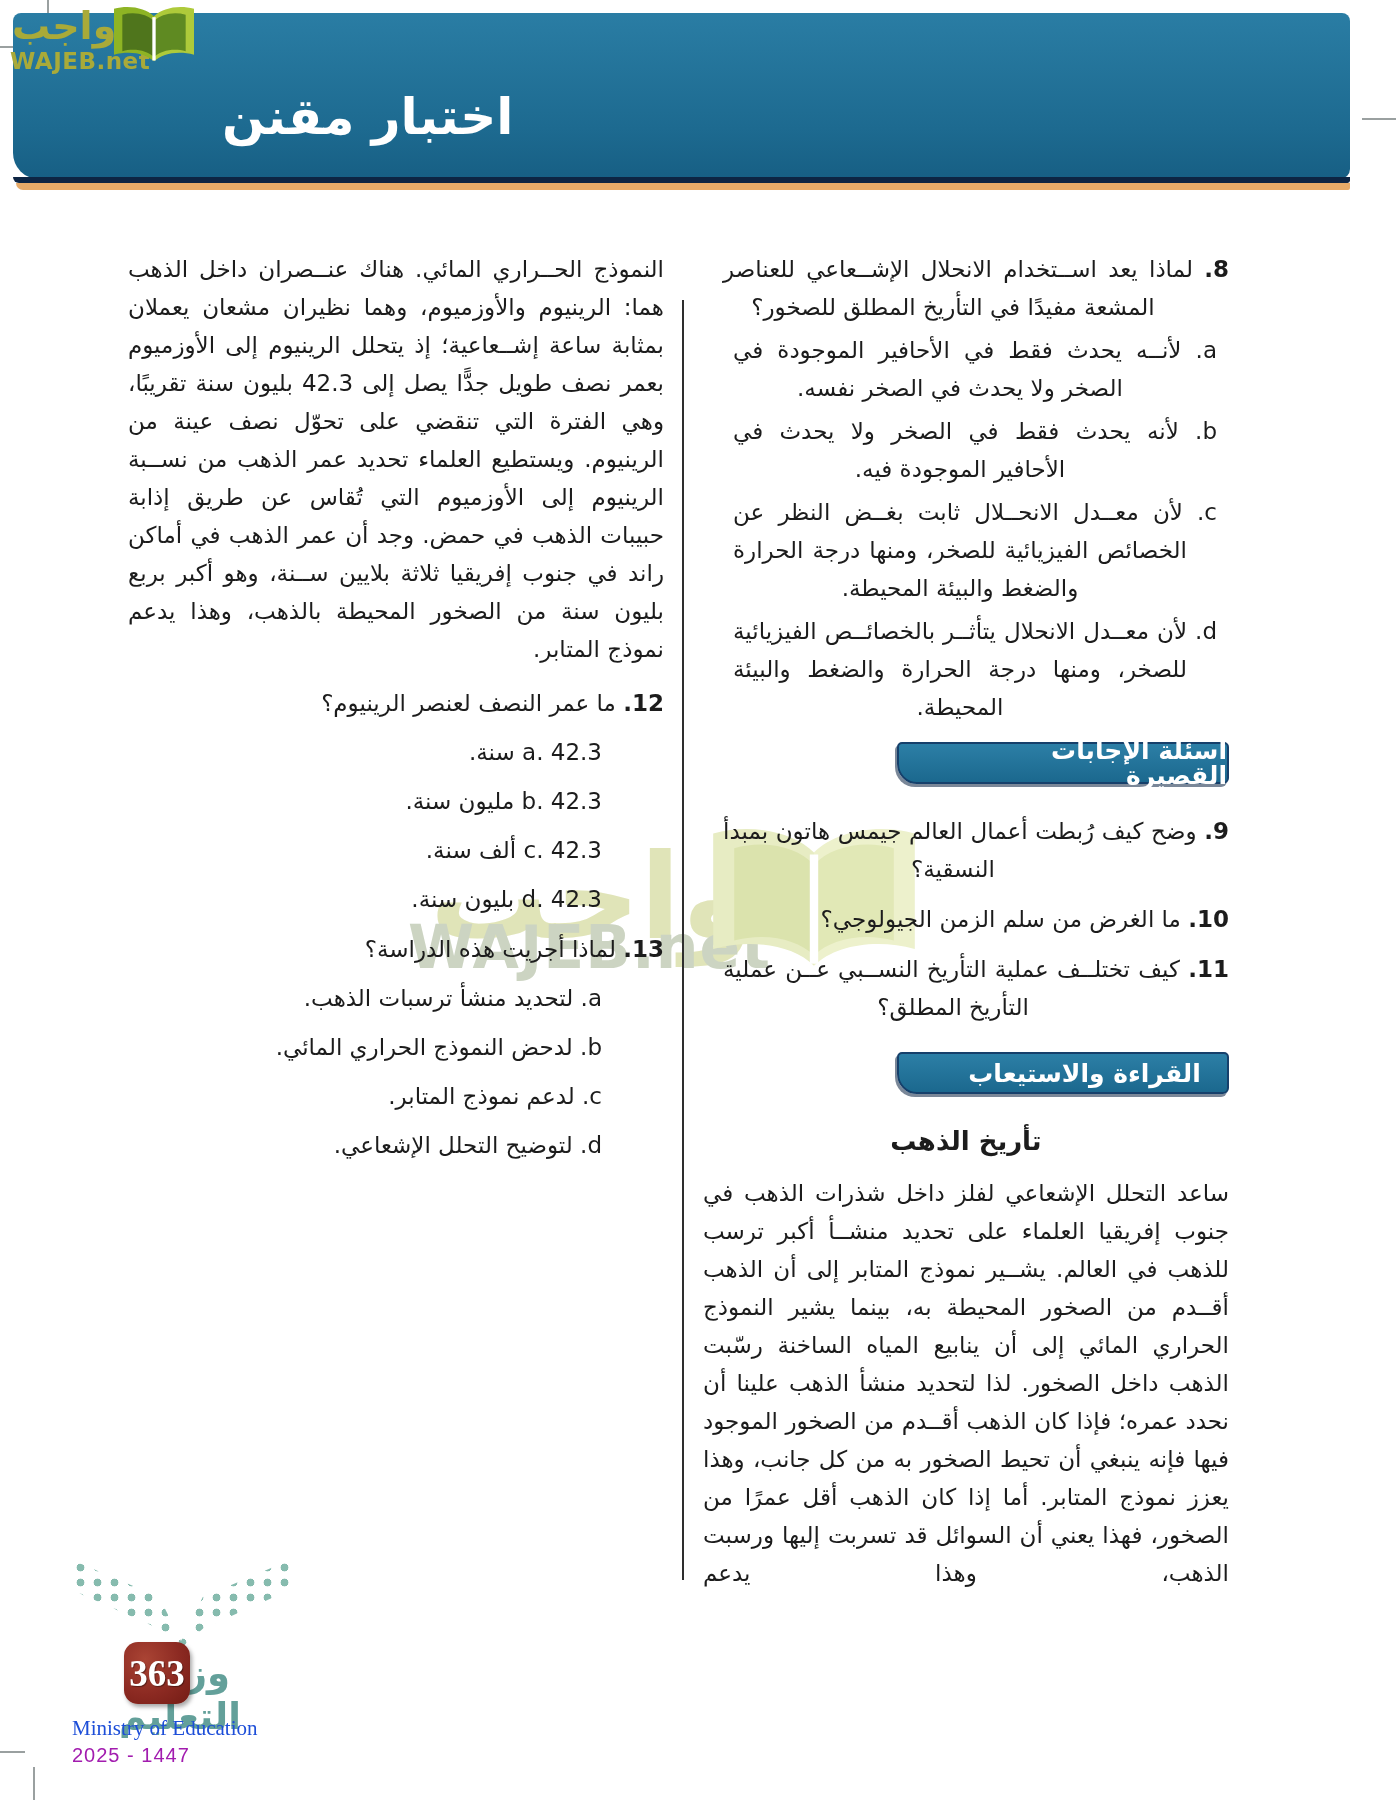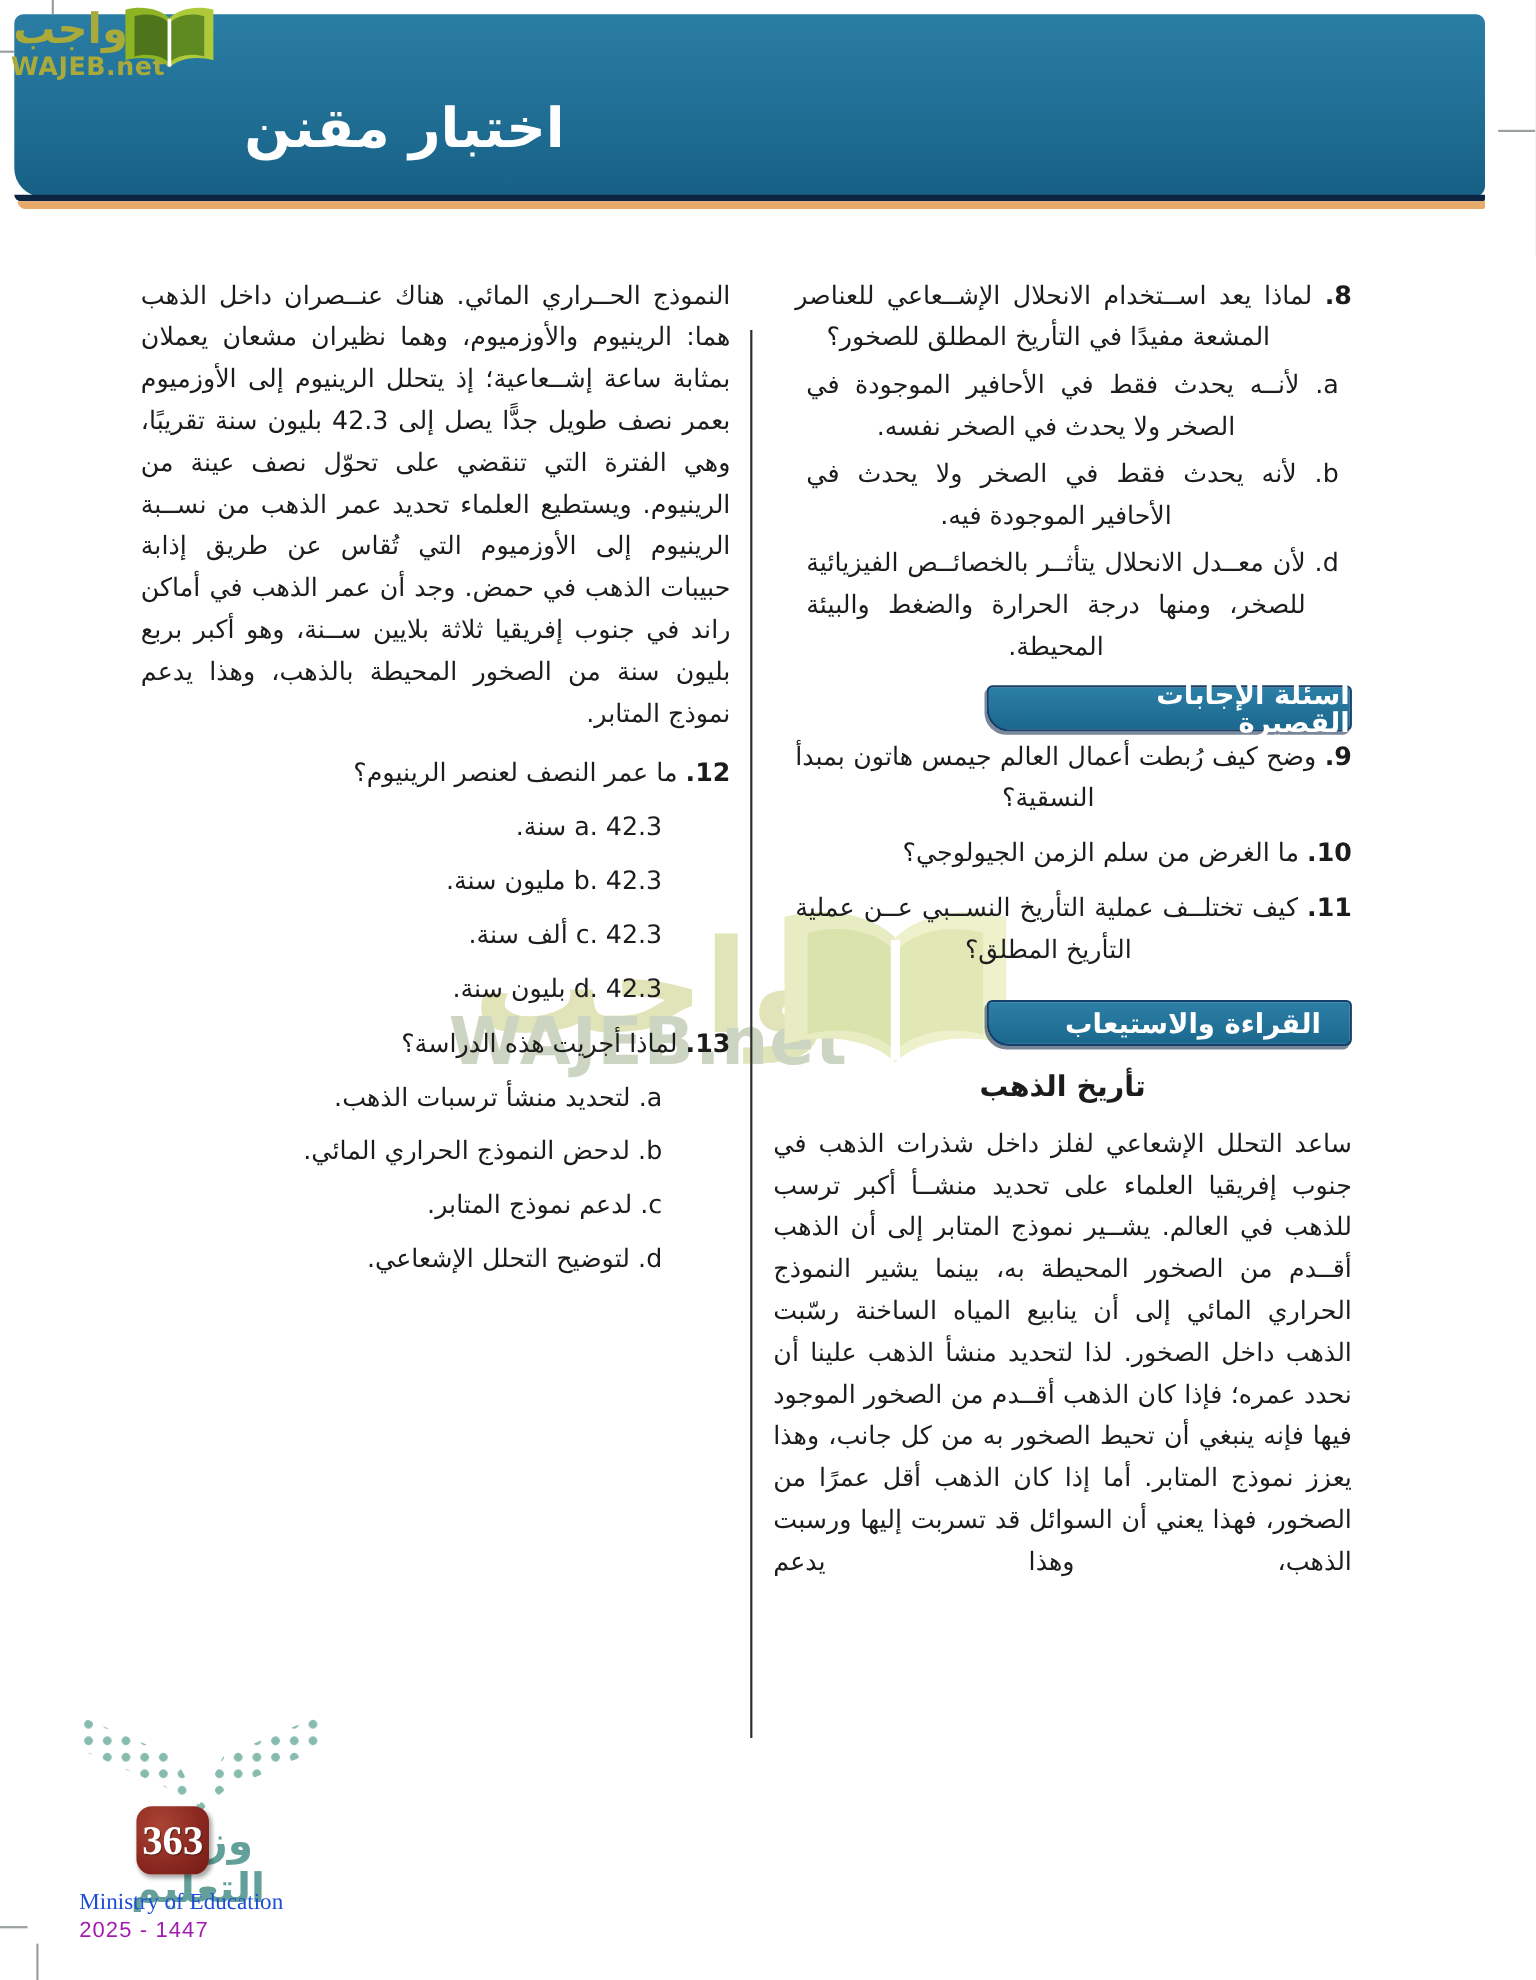--- a/index.html
+++ b/index.html
@@ -48,21 +48,21 @@
   .para { text-align:justify; }
   .para-cont { text-align:justify; text-align-last:justify; }
   .q { padding-right:46px; text-indent:-46px; margin-top:12px; }
   .q.ml { text-align:justify; text-align-last:center;margin-left:20px; }
   .qnum { font-weight:bold; }
   .choice { padding-right:42px; text-indent:-30px; margin:5px 0; }
   .choice.ml { text-align:justify; text-align-last:center; padding-left:30px; }
   .choice-s { padding-right:62px; margin:11px 0; }
   .letter { }
   .sec-box {
-    width:332px; height:42px; margin-top:16px; margin-bottom:4px;
+    width:332px; height:42px; margin-top:16px; margin-bottom:28px;
     background:linear-gradient(180deg,#2c7fa6,#1b688e);
     border:2px solid #16406b; border-radius:5px 5px 6px 20px;
     display:flex; align-items:center; justify-content:center;
     box-shadow:-2px 3px 0 rgba(13,37,67,0.55);
     padding-left:43px;
   }
   .sec-box span { color:#ffffff; font-weight:bold; font-size:25px; line-height:1; }
   .reading-title { text-align:center; font-weight:bold; font-size:26px; margin:18px 0 14px 0; }
   
   .ministry { position:absolute; left:58px; top:1560px; width:260px; height:230px; z-index:3; }
@@ -130,20 +130,24 @@
     </div>
     <div class="choice ml">
       <span class="letter">a.</span>
       <span>لأنــه يحدث فقط في الأحافير الموجودة في الصخر ولا يحدث في الصخر نفسه.</span>
     </div>
     <div class="choice ml">
       <span class="letter">b.</span>
       <span>لأنه يحدث فقط في الصخر ولا يحدث في الأحافير الموجودة فيه.</span>
     </div>
     <div class="choice ml">
+      <span class="letter">c.</span>
+      <span>لأن معــدل الانحــلال ثابت بغــض النظر عن الخصائص الفيزيائية للصخر، ومنها درجة الحرارة والضغط والبيئة المحيطة.</span>
+    </div>
+    <div class="choice ml">
       <span class="letter">d.</span>
       <span>لأن معــدل الانحلال يتأثــر بالخصائــص الفيزيائية للصخر، ومنها درجة الحرارة والضغط والبيئة المحيطة.</span>
     </div>
 
     <div class="sec-box">
       <span>أسئلة الإجابات القصيرة</span>
     </div>
 
     <div class="q ml" style="margin-top:0;">
       <span class="qnum">9.</span>

